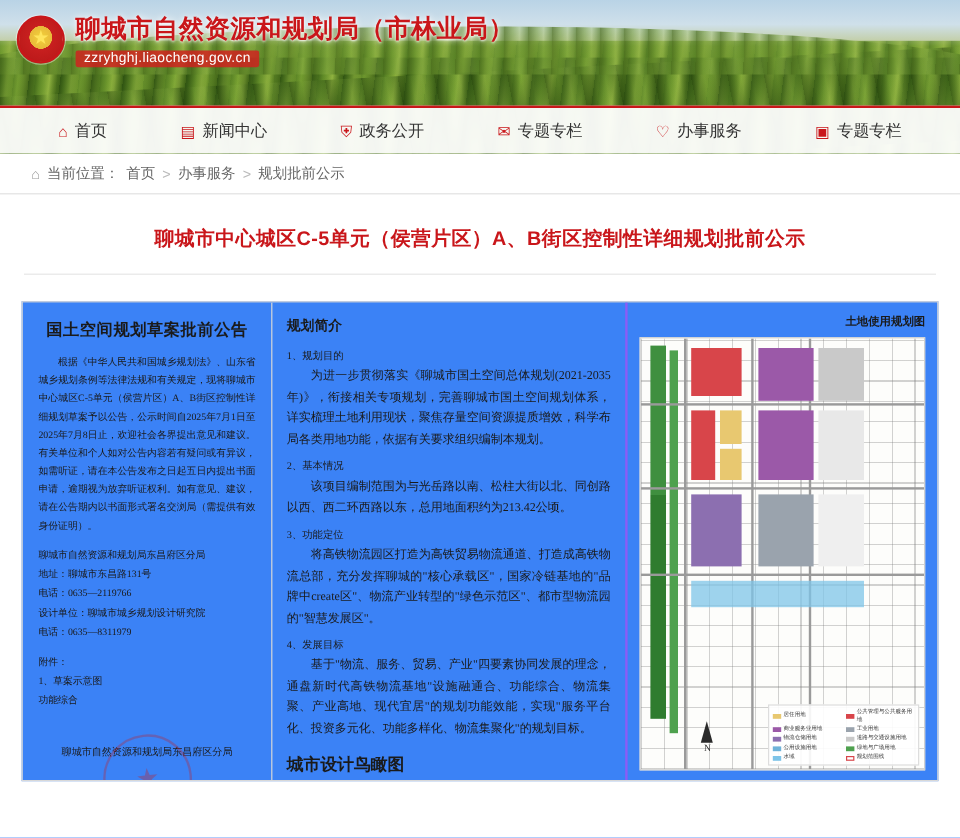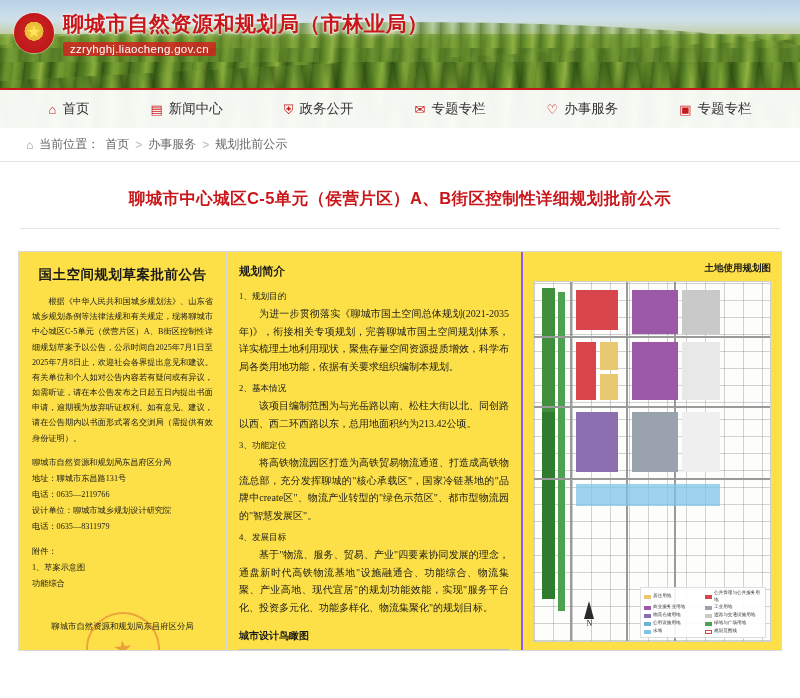--- a/index.html
+++ b/index.html
@@ -168,21 +168,21 @@
     width: 800px;
     height: 420px;
     padding: 22px 18px 0;
   }
   .doc {
     position: relative;
     width: 764px;
     height: 400px;
     margin: 0 auto;
     border: 1px solid #d8d8d8;
-    background: #fde047;
+    background: #3b82f6;
     display: flex;
     overflow: hidden;
   }
 
   
   .col-notice {
     width: 208px;
     border-right: 1px solid #d8d8d8;
     padding: 14px 13px;
     font-family: "Liberation Serif", serif;
@@ -255,21 +255,21 @@
     margin: 5px 0 2px;
   }
   .mid-p {
     font-size: 10px;
     line-height: 1.75;
     text-align: justify;
     text-indent: 2em;
     margin: 0 0 3px;
   }
   .birdview-h {
-    font-size: 10px;
+    font-size: 14px;
     font-weight: bold;
     margin: 10px 0 6px;
   }
   .birdview {
     flex: 1;
     min-height: 150px;
     position: relative;
     background:
       linear-gradient(to bottom, #dfe3e0 0%, #cfd4d1 18%, #a9aead 42%, #8c918f 70%, #6f7472 100%);
     overflow: hidden;

